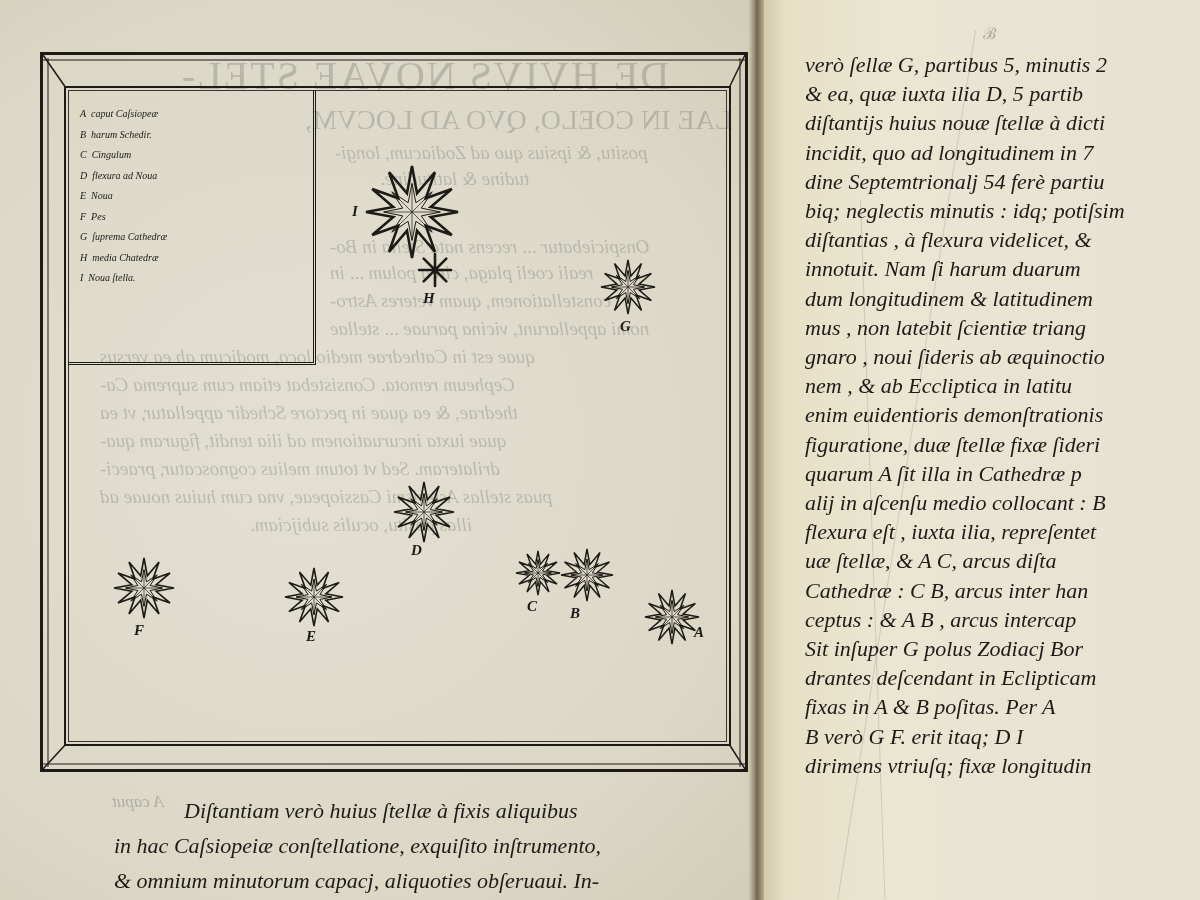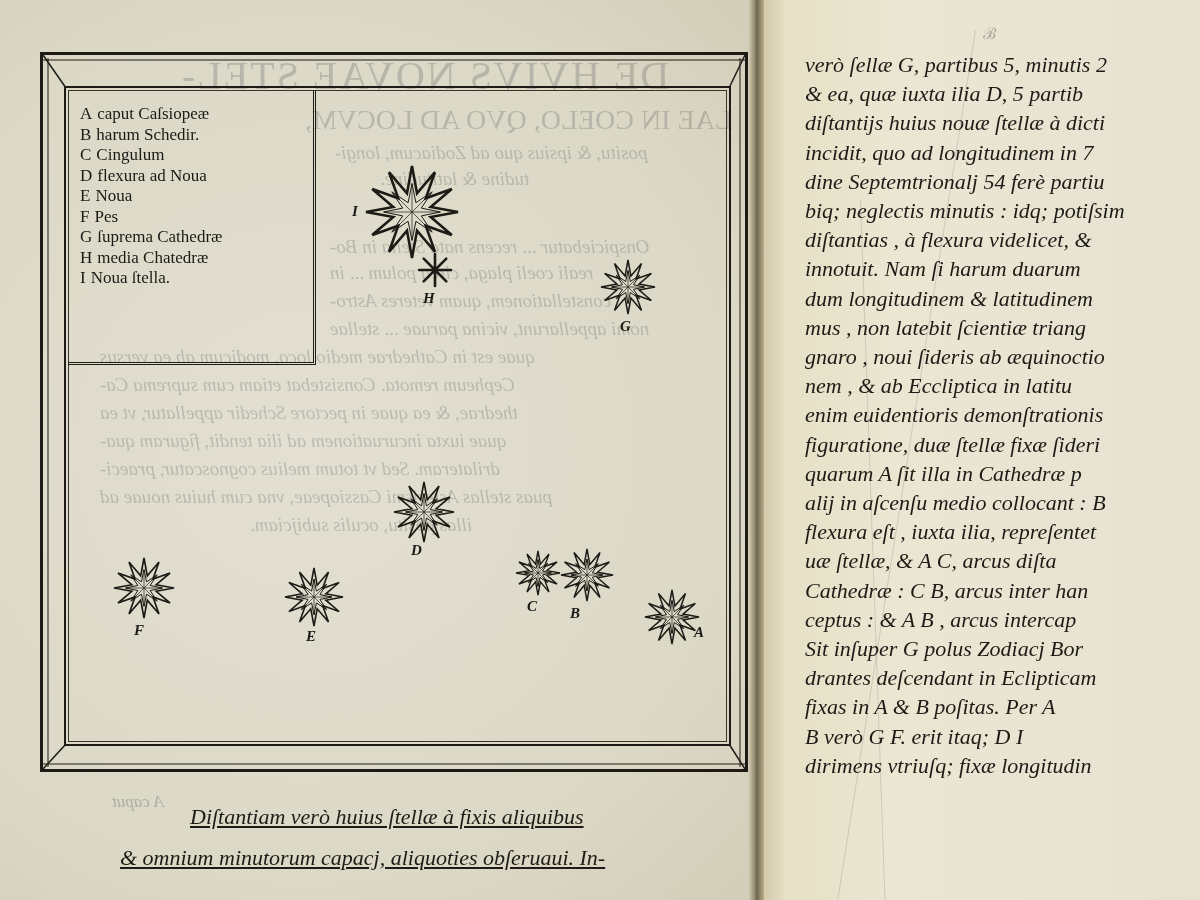--- a/index.html
+++ b/index.html
@@ -31,37 +31,37 @@
   .frame-outer { position:absolute; left:40px; top:52px; width:708px; height:720px; border:3px solid #1e1a16; box-sizing:border-box; }
   .frame-inner { position:absolute; left:64px; top:86px; width:667px; height:660px; border:2px solid #1e1a16; box-sizing:border-box; }
   .frame-inner2 { position:absolute; left:68px; top:90px; width:659px; height:652px; border:1px solid #3a342c; box-sizing:border-box; }
 
   .legend-box {
     position:absolute; left:68px; top:90px; width:248px; height:275px;
     border-right:3px double #1e1a16; border-bottom:3px double #1e1a16; box-sizing:border-box;
   }
   .legend-list { list-style:none; margin:0; padding:14px 0 0 12px; }
   .legend-list li {
-    font-family:"Liberation Serif", serif; font-size:17px; line-height:20.5px;
+    font-family:"Liberation Serif", serif; font-style:italic; font-size:10px; line-height:20.5px;
     color:#1c1916; white-space:nowrap;
   }
   .legend-list li .key { margin-right:5px; }
 
   .star { position:absolute; }
   .star svg { display:block; overflow:visible; }
   .star-label {
     position:absolute; font-family:"Liberation Serif", serif; font-style:italic; font-weight:bold;
     font-size:15px; color:#1c1916;
   }
 
   .caption {
     position:absolute; left:108px; top:790px; width:620px;
     font-family:"Liberation Serif", serif; font-style:italic; font-size:22px; line-height:29px; color:#1e1a16;
   }
-  .caption p { margin:12px; white-space:nowrap;text-decoration:underline; }
+  .caption p { margin:6px; white-space:nowrap; }
   .caption p.first { padding-left:70px; }
   .margin-note { position:absolute; left:112px; top:792px; color:rgba(90,90,95,0.35); font-style:italic; font-size:17px; transform:scaleX(-1); font-family:"Liberation Serif", serif; }
 
   .right-text {
     position:absolute; left:805px; top:50px; width:420px;
     font-family:"Liberation Serif", serif; font-style:italic; font-size:22px; line-height:29.2px; color:#1e1a16;
   }
   .right-text p { margin:0; white-space:nowrap; }
   .page-mark { position:absolute; left:983px; top:22px; font-size:16px; color:rgba(80,80,80,0.45); font-family:"Liberation Serif", serif; }
   .pencil { position:absolute; background:rgba(120,120,130,0.25); width:1.4px; transform-origin:top left; }
@@ -251,20 +251,21 @@
         <line x1="0" y1="0" x2="-11.5" y2="11.5" stroke="#1e1a16" stroke-width="0.7"></line>
         <line x1="0" y1="0" x2="-16.2" y2="0.0" stroke="#1e1a16" stroke-width="0.7"></line>
         <line x1="0" y1="0" x2="-11.5" y2="-11.5" stroke="#1e1a16" stroke-width="0.7"></line>
       </svg>
     </div>
     <div class="star-label" style="left: 694px; top: 624px;">A</div>
   </div>
 
 <div class="caption">
   <p class="first">Diſtantiam verò huius ſtellæ à fixis aliquibus</p>
+  <p>in hac Caſsiopeiæ conſtellatione, exquiſito inſtrumento,</p>
   <p>&amp; omnium minutorum capacj, aliquoties obſeruaui. In-</p>
 </div>
 
 <div class="page-mark">ℬ</div>
 <div class="pencil" style="left:975px; top:30px; height:880px; transform:rotate(9deg);"></div>
 <div class="pencil" style="left:860px; top:200px; height:700px; transform:rotate(-2deg);"></div>
 <div class="right-text">
   <p>verò ſellæ G, partibus 5, minutis 2</p>
   <p>&amp; ea, quæ iuxta ilia D, 5 partib</p>
   <p>diſtantijs huius nouæ ſtellæ à dicti</p>

